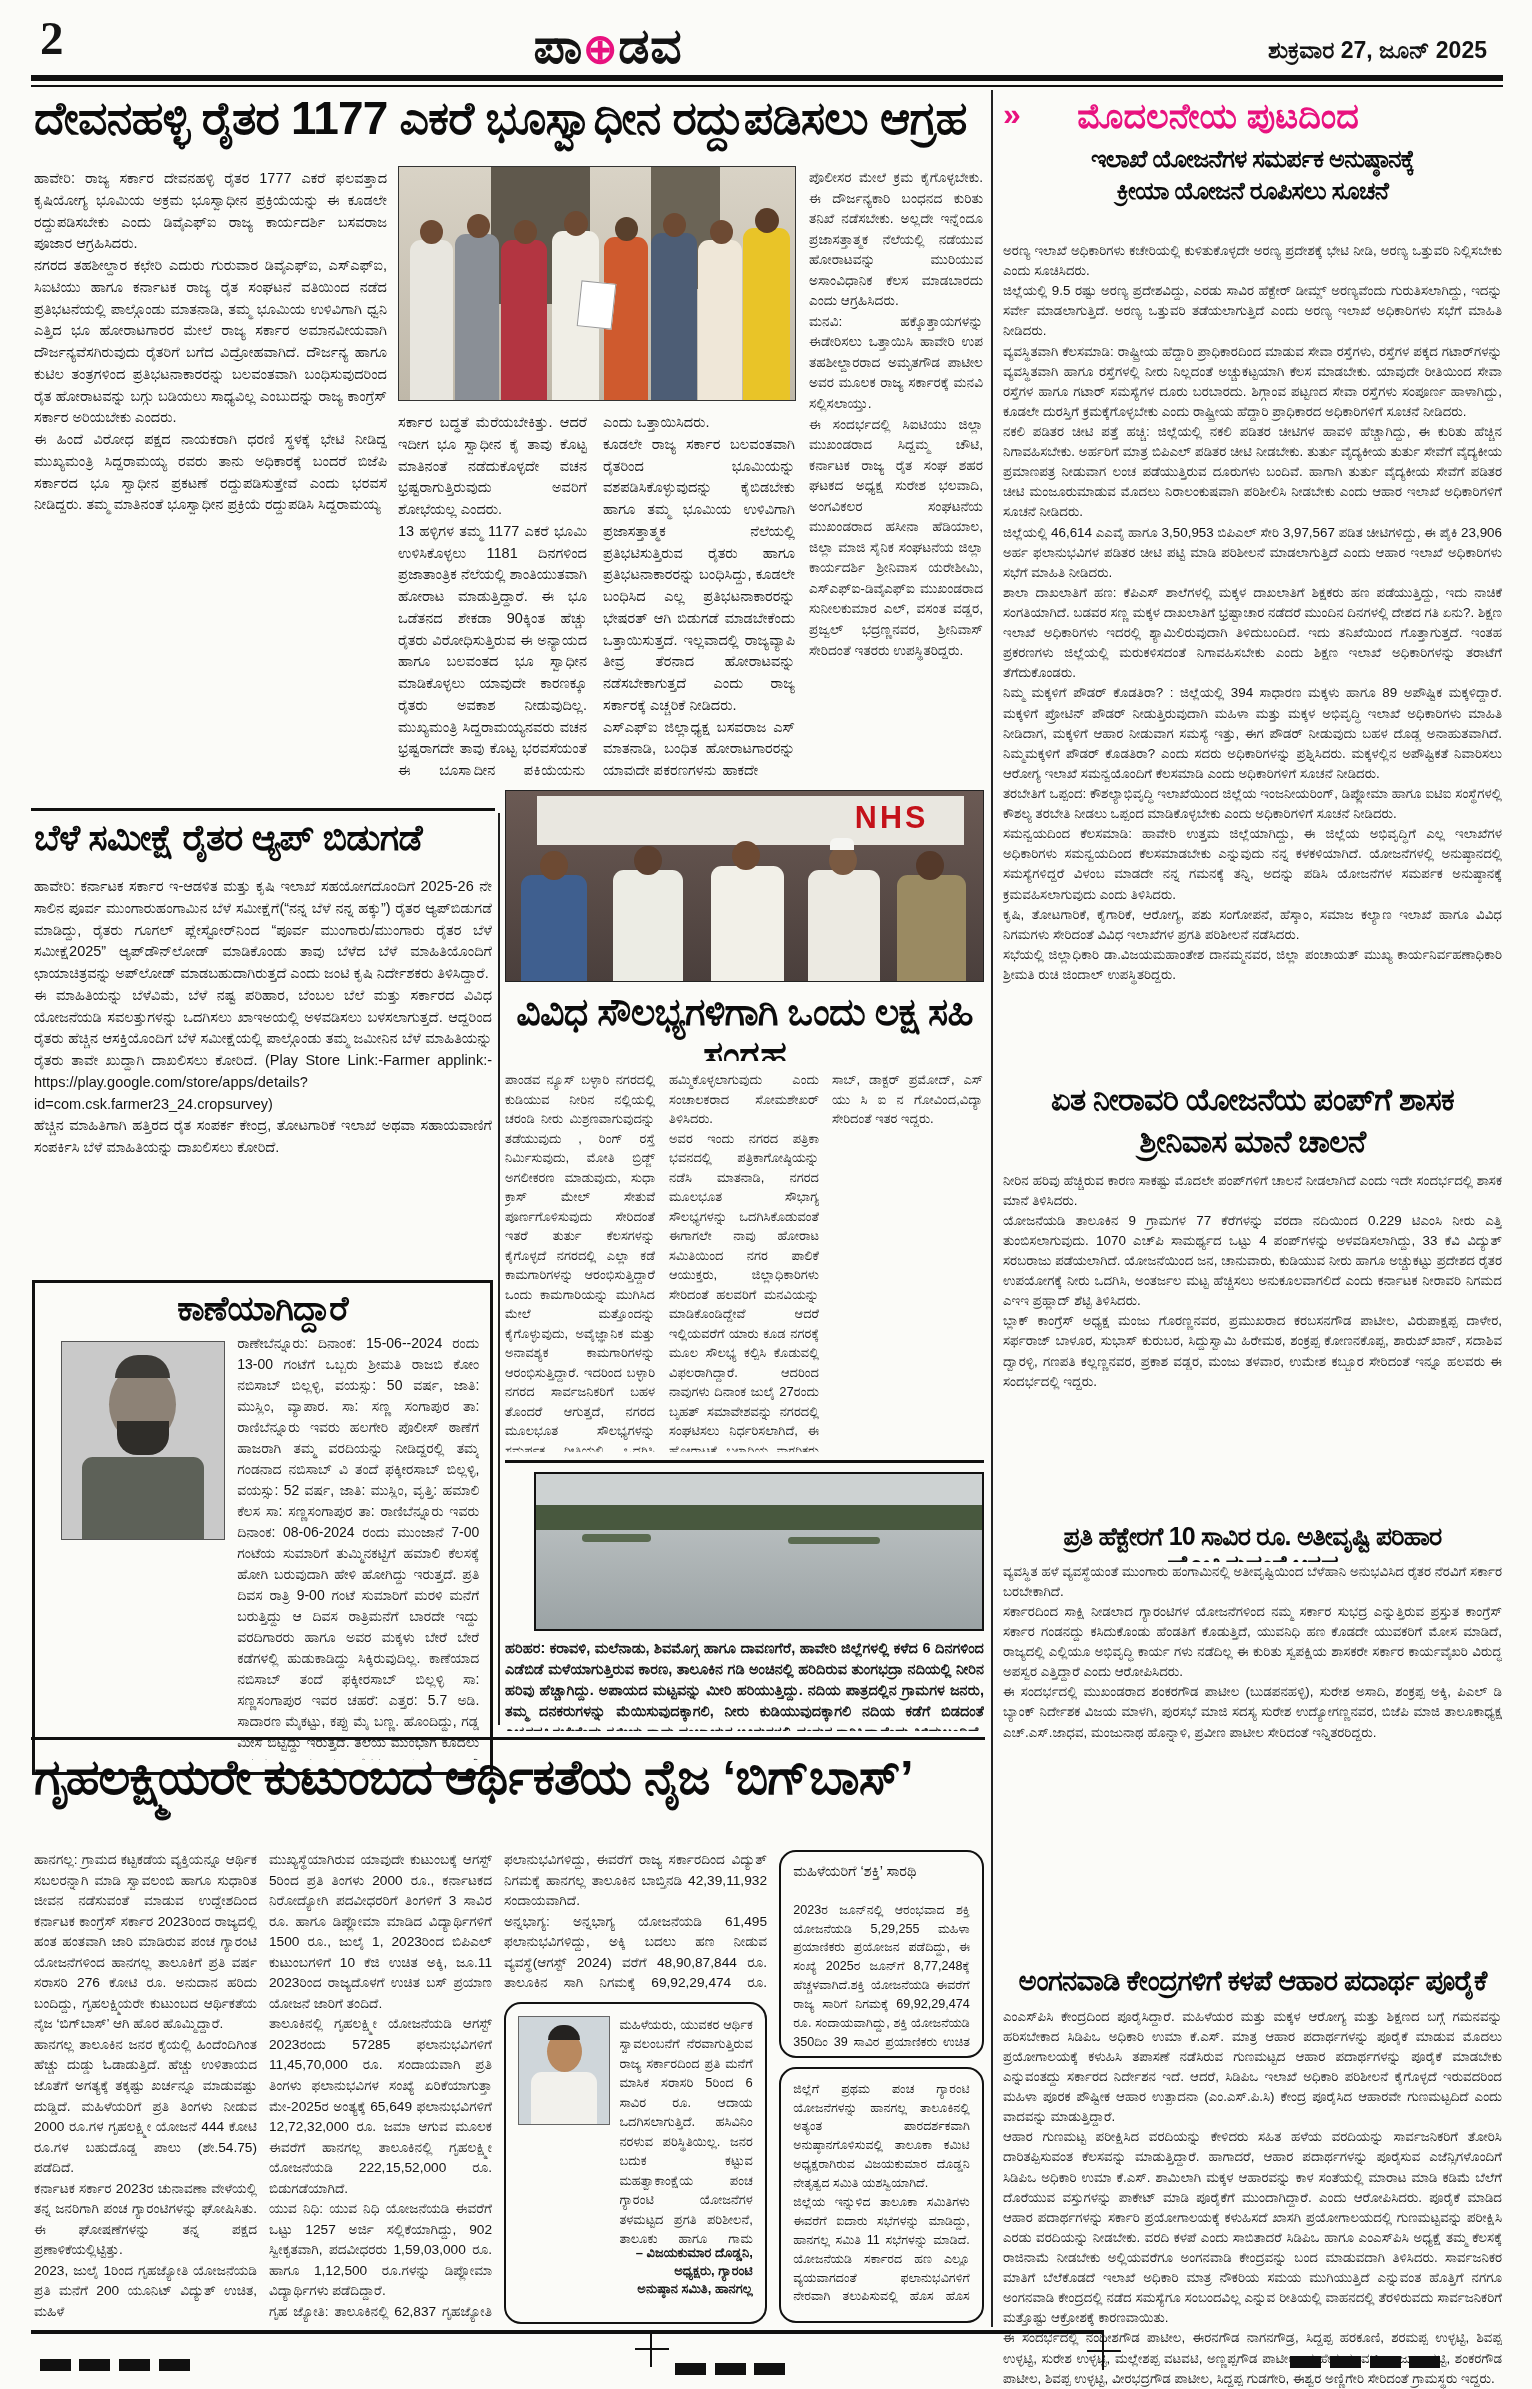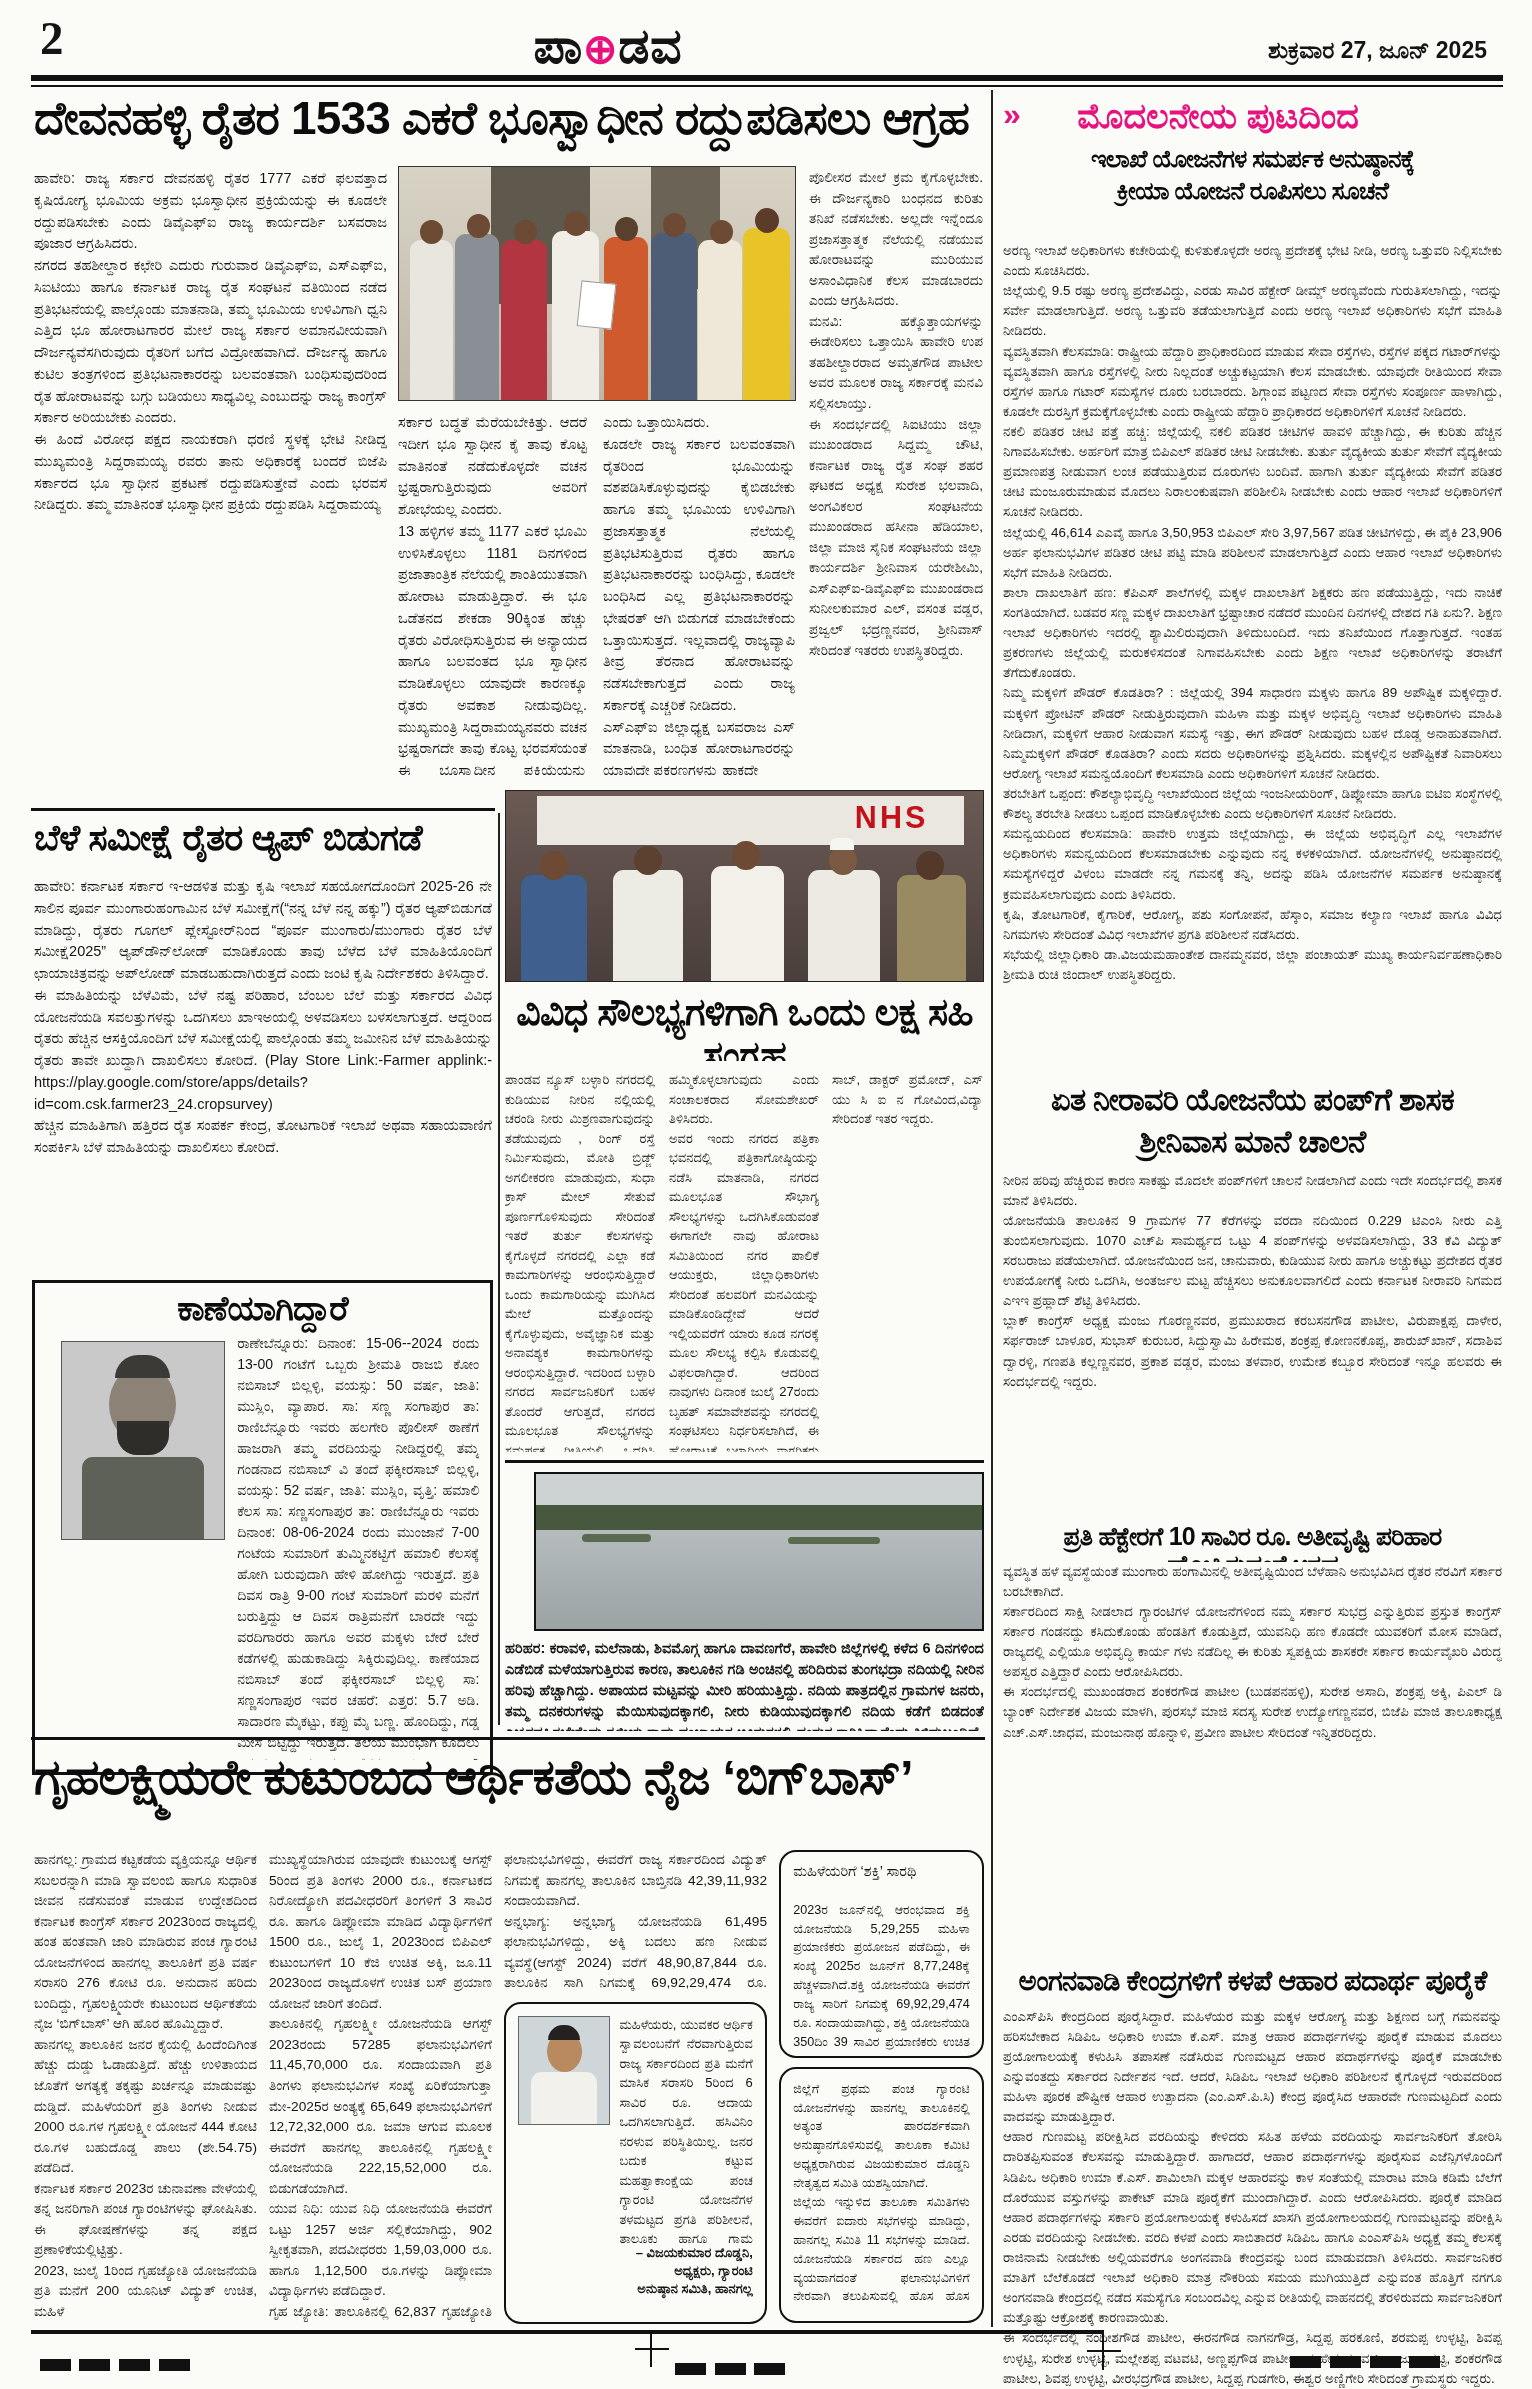--- a/index.html
+++ b/index.html
@@ -28,21 +28,21 @@
 
   <div class="abs serif" style="left:40px;top:10.7px;font-size:47px;font-weight:bold;">2</div>
   <div class="abs" style="left:0;top:18.3px;width:1216px;text-align:center;">
     <span style="font-size:49px;font-weight:bold;letter-spacing:0.8px;"><span>ಪಾ</span><span class="pink" style="font-size:41px;">⊕</span><span>ಡವ</span></span>
   </div>
   <div class="abs" style="right:46px;top:37px;font-size:23px;font-weight:bold;">ಶುಕ್ರವಾರ 27, ಜೂನ್ 2025</div>
   <div class="abs rule" style="left:30.5px;top:75px;width:1472px;height:6.1px;"></div>
   <div class="abs rule" style="left:30.5px;top:85px;width:1472px;height:1.5px;"></div>
   <div class="abs vrule" style="left:991px;top:90px;width:2.3px;height:2237px;"></div>
 
-  <div class="abs headline" style="left:34px;top:93px;width:951px;height:67px;font-size:46px;">ದೇವನಹಳ್ಳಿ ರೈತರ 1533 ಎಕರೆ ಭೂಸ್ವಾಧೀನ ರದ್ದುಪಡಿಸಲು ಆಗ್ರಹ</div>
+  <div class="abs headline" style="left:34px;top:93px;width:951px;height:67px;font-size:46px;">ದೇವನಹಳ್ಳಿ ರೈತರ 1177 ಎಕರೆ ಭೂಸ್ವಾಧೀನ ರದ್ದುಪಡಿಸಲು ಆಗ್ರಹ</div>
 
   <div class="abs ph" style="left:398px;top:166px;width:398px;height:235px;background:linear-gradient(#d9d3c6,#bfb8a9);border:1.5px solid #333;">
     <div class="abs" style="left:92px;top:0;width:99px;height:137px;background:#5f584c;"></div>
     <div class="abs" style="left:252px;top:0;width:69px;height:122px;background:#6b6456;"></div>
     <div class="person" style="left:10.7px;top:73px;width:43px;height:162px;background:#e8e6df;"></div>
     <div class="head" style="left:21.4px;top:53px;width:23px;height:24.4px;background:#6d4a33;"></div>
     <div class="person" style="left:56px;top:67px;width:44px;height:168px;background:#8a8f96;"></div>
     <div class="head" style="left:68px;top:47px;width:23px;height:24.4px;background:#6d4a33;"></div>
     <div class="person" style="left:102px;top:73px;width:46px;height:162px;background:#b33541;"></div>
     <div class="head" style="left:115px;top:53px;width:23px;height:24.4px;background:#6d4a33;"></div>

